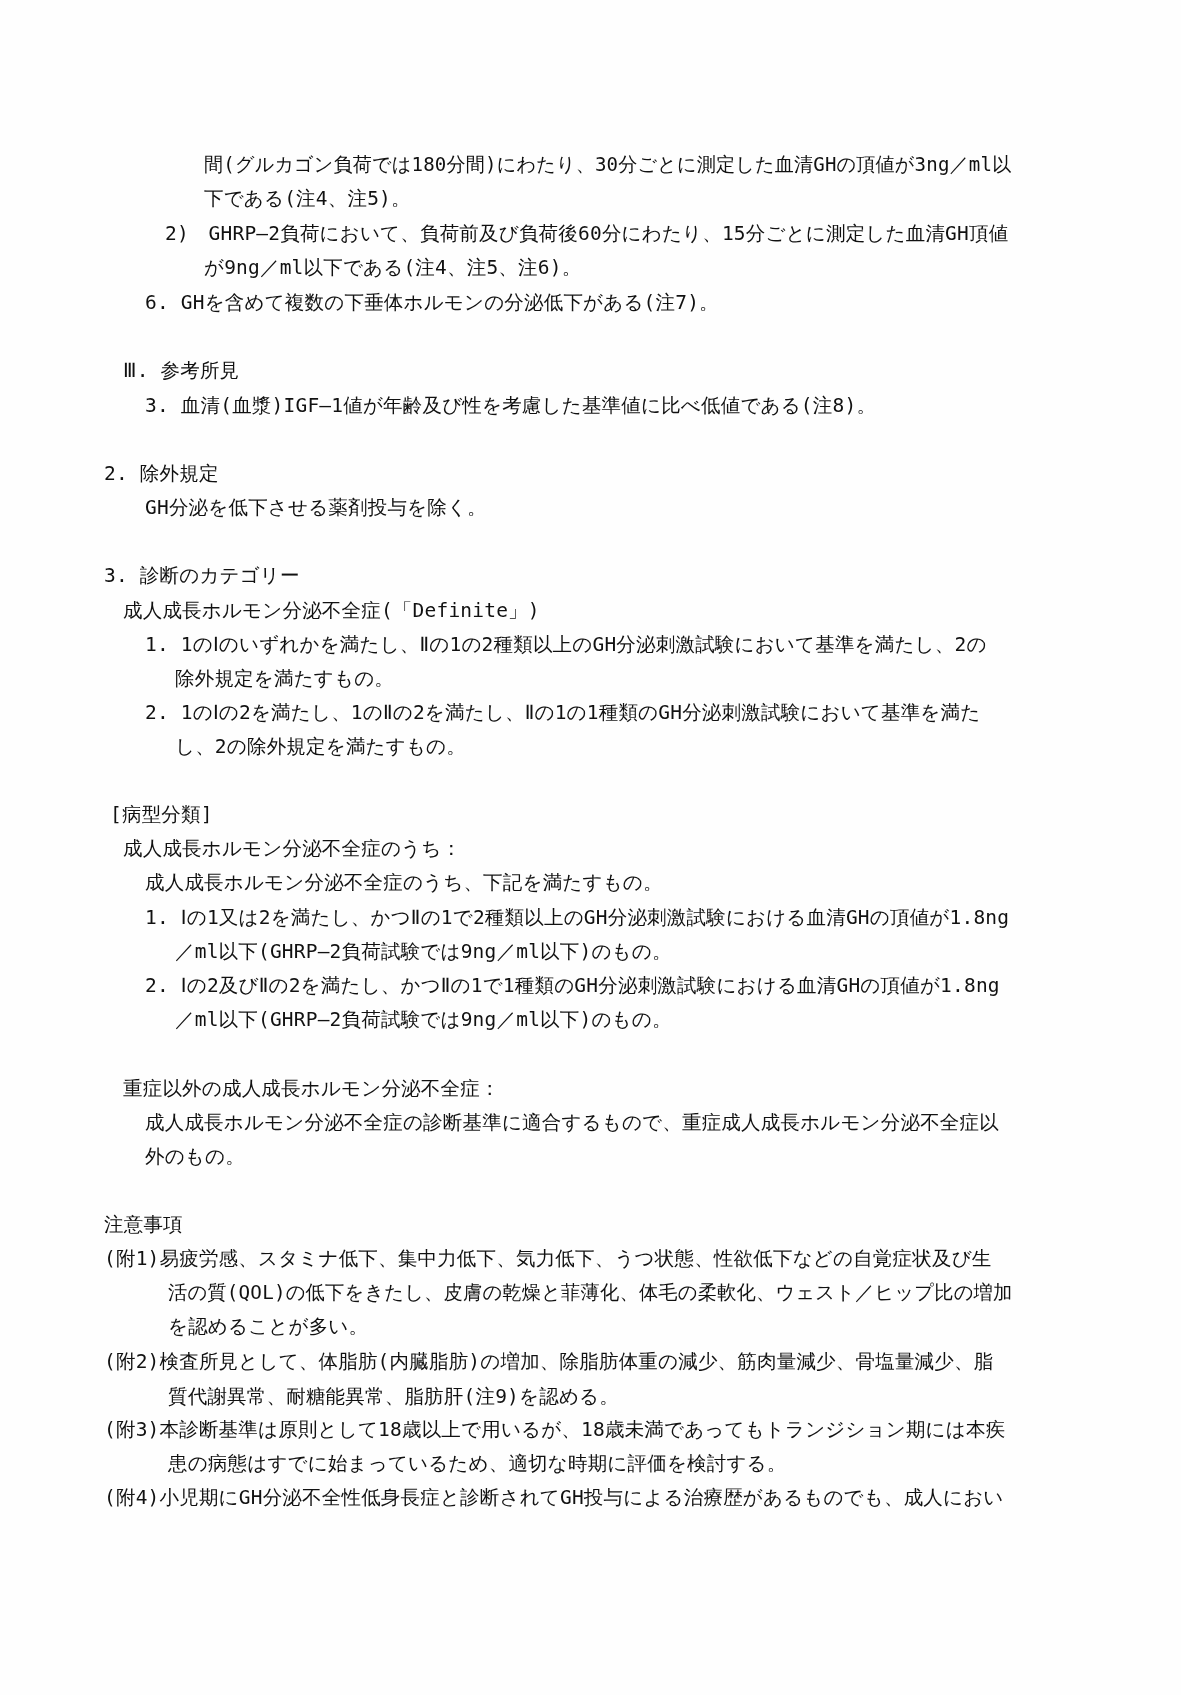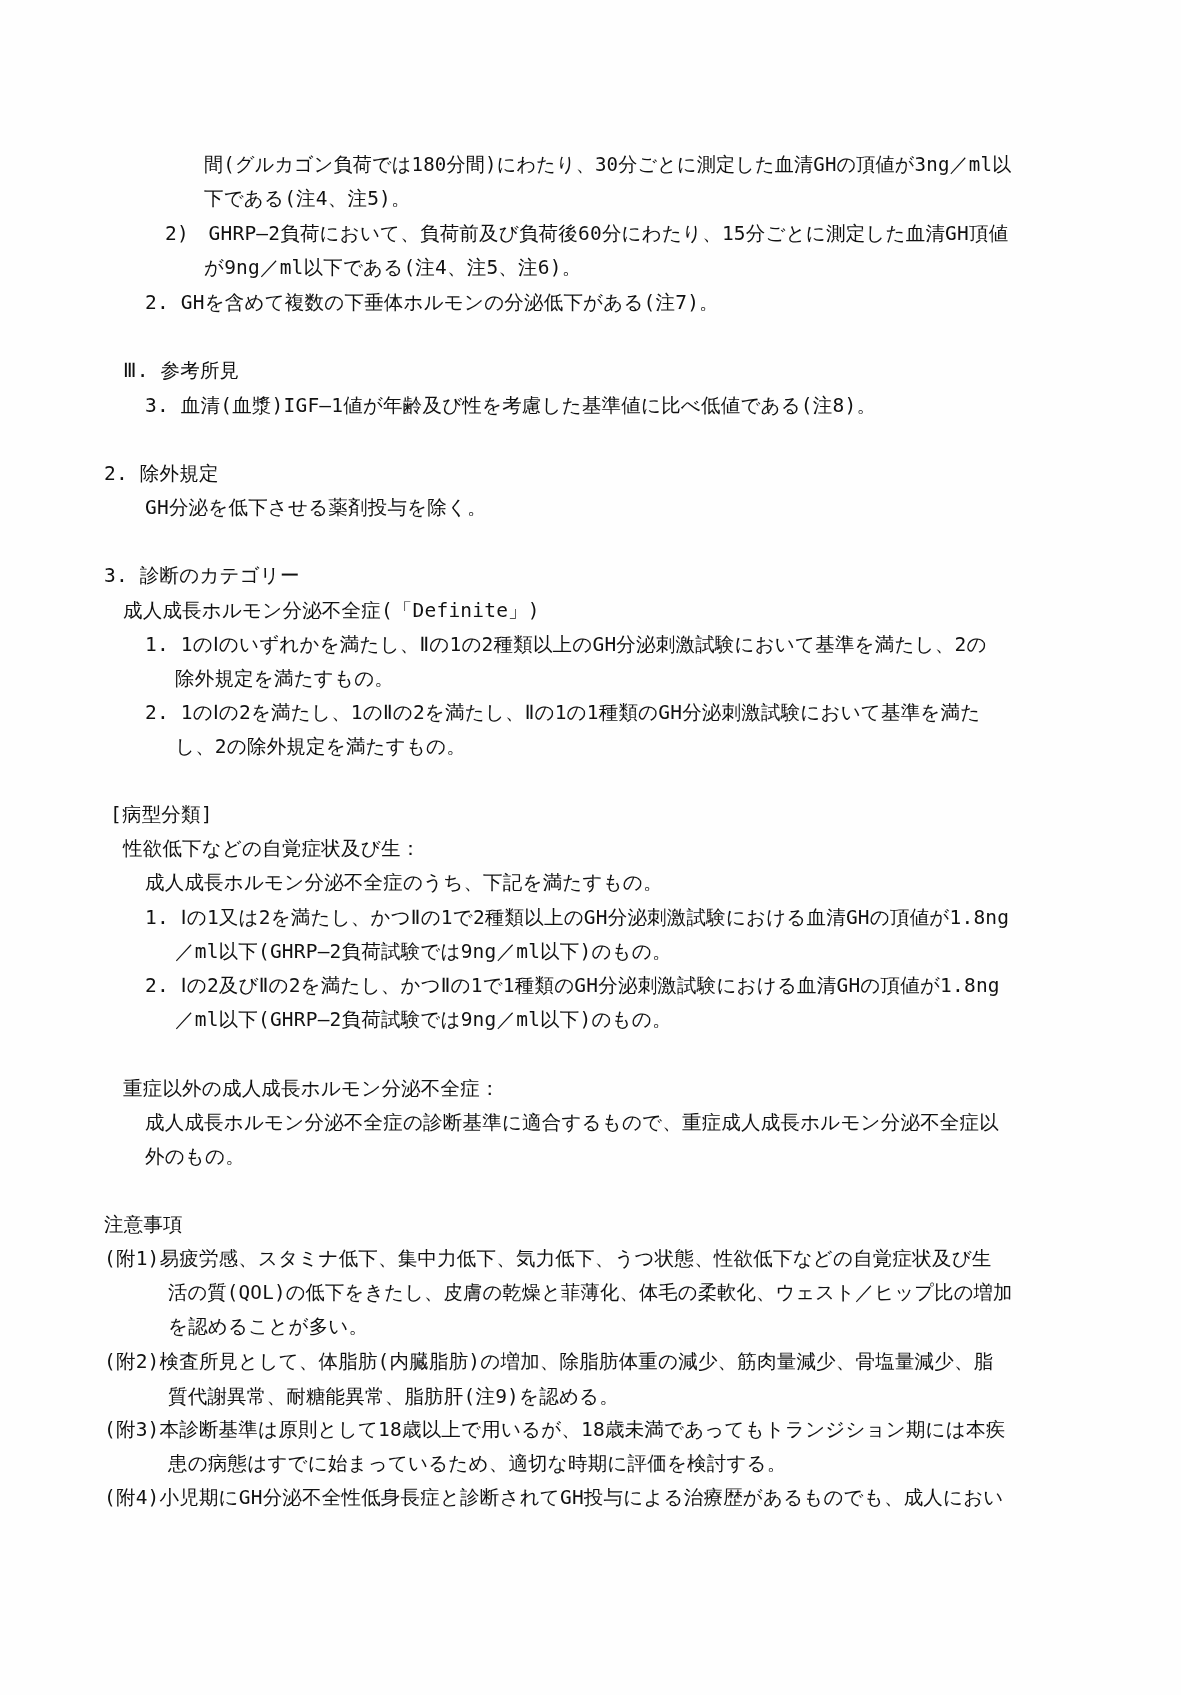--- a/index.html
+++ b/index.html
@@ -11,33 +11,33 @@
 </style>
 </head>
 <body>
 
 <div class="page">
   <div id="lines">
       <div class="line" style="left: 204px; top: 150px; transform-origin: 0px 50%; transform: scaleX(0.9782);">間(グルカゴン負荷では180分間)にわたり、30分ごとに測定した血清GHの頂値が3ng／ml以</div>
       <div class="line" style="left: 204px; top: 184px;">下である(注4、注5)。</div>
       <div class="line" style="left: 165px; top: 219px;">2)　GHRP―2負荷において、負荷前及び負荷後60分にわたり、15分ごとに測定した血清GH頂値</div>
       <div class="line" style="left: 204px; top: 253px;">が9ng／ml以下である(注4、注5、注6)。</div>
-      <div class="line" style="left: 145px; top: 288px;">2. GHを含めて複数の下垂体ホルモンの分泌低下がある(注7)。</div>
+      <div class="line" style="left: 145px; top: 288px;">6. GHを含めて複数の下垂体ホルモンの分泌低下がある(注7)。</div>
       <div class="line" style="left: 123px; top: 356px;">Ⅲ. 参考所見</div>
       <div class="line" style="left: 145px; top: 391px;">3. 血清(血漿)IGF―1値が年齢及び性を考慮した基準値に比べ低値である(注8)。</div>
       <div class="line" style="left: 104px; top: 459px;">2. 除外規定</div>
       <div class="line" style="left: 145px; top: 493px;">GH分泌を低下させる薬剤投与を除く。</div>
       <div class="line" style="left: 104px; top: 561px;">3. 診断のカテゴリー</div>
       <div class="line" style="left: 123px; top: 596px;">成人成長ホルモン分泌不全症(「Definite」)</div>
       <div class="line" style="left: 145px; top: 630px;">1. 1のⅠのいずれかを満たし、Ⅱの1の2種類以上のGH分泌刺激試験において基準を満たし、2の</div>
       <div class="line" style="left: 175px; top: 664px;">除外規定を満たすもの。</div>
       <div class="line" style="left: 145px; top: 698px;">2. 1のⅠの2を満たし、1のⅡの2を満たし、Ⅱの1の1種類のGH分泌刺激試験において基準を満た</div>
       <div class="line" style="left: 175px; top: 732px;">し、2の除外規定を満たすもの。</div>
       <div class="line" style="left: 110px; top: 800px;">[病型分類]</div>
-      <div class="line" style="left: 123px; top: 834px;">性欲低下などの自覚症状及び生：</div>
+      <div class="line" style="left: 123px; top: 834px;">成人成長ホルモン分泌不全症のうち：</div>
       <div class="line" style="left: 145px; top: 868px;">成人成長ホルモン分泌不全症のうち、下記を満たすもの。</div>
       <div class="line" style="left: 145px; top: 903px;">1. Ⅰの1又は2を満たし、かつⅡの1で2種類以上のGH分泌刺激試験における血清GHの頂値が1.8ng</div>
       <div class="line" style="left: 175px; top: 937px;">／ml以下(GHRP―2負荷試験では9ng／ml以下)のもの。</div>
       <div class="line" style="left: 145px; top: 971px;">2. Ⅰの2及びⅡの2を満たし、かつⅡの1で1種類のGH分泌刺激試験における血清GHの頂値が1.8ng</div>
       <div class="line" style="left: 175px; top: 1005px;">／ml以下(GHRP―2負荷試験では9ng／ml以下)のもの。</div>
       <div class="line" style="left: 123px; top: 1074px;">重症以外の成人成長ホルモン分泌不全症：</div>
       <div class="line" style="left: 145px; top: 1108px;">成人成長ホルモン分泌不全症の診断基準に適合するもので、重症成人成長ホルモン分泌不全症以</div>
       <div class="line" style="left: 145px; top: 1142px;">外のもの。</div>
       <div class="line" style="left: 104px; top: 1210px;">注意事項</div>
       <div class="line" style="left: 104px; top: 1244px;">(附1)易疲労感、スタミナ低下、集中力低下、気力低下、うつ状態、性欲低下などの自覚症状及び生</div>

